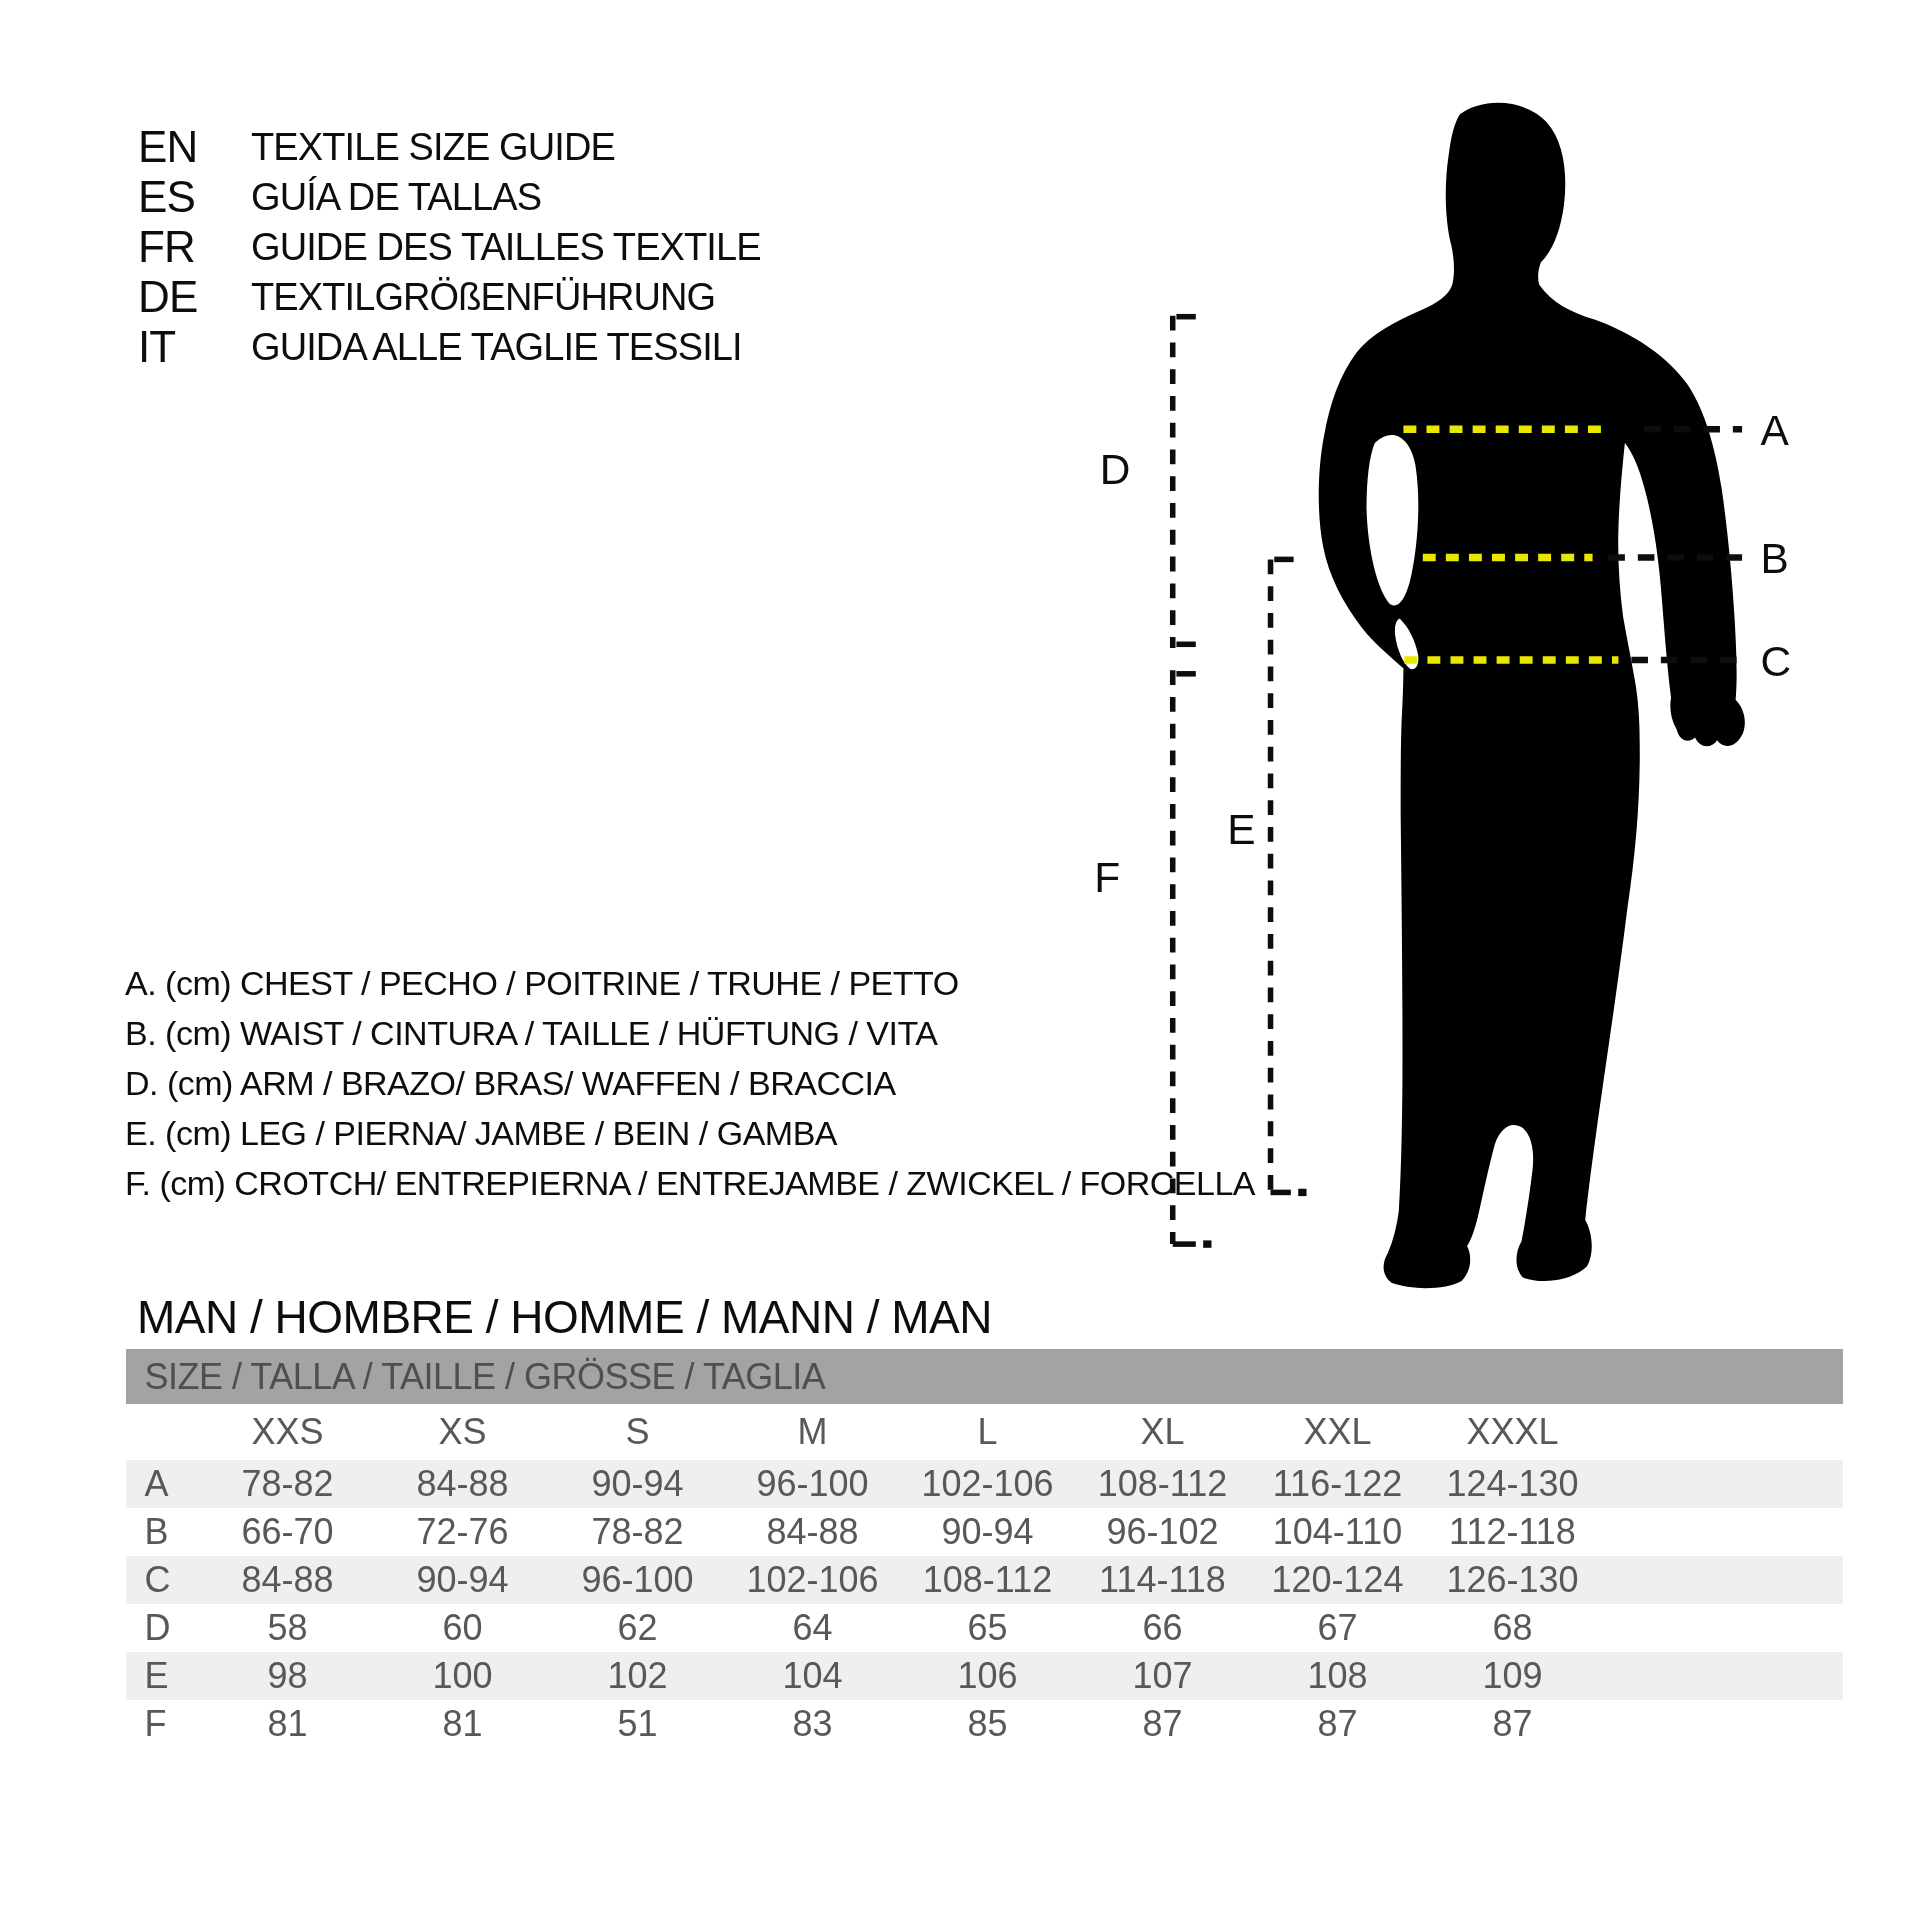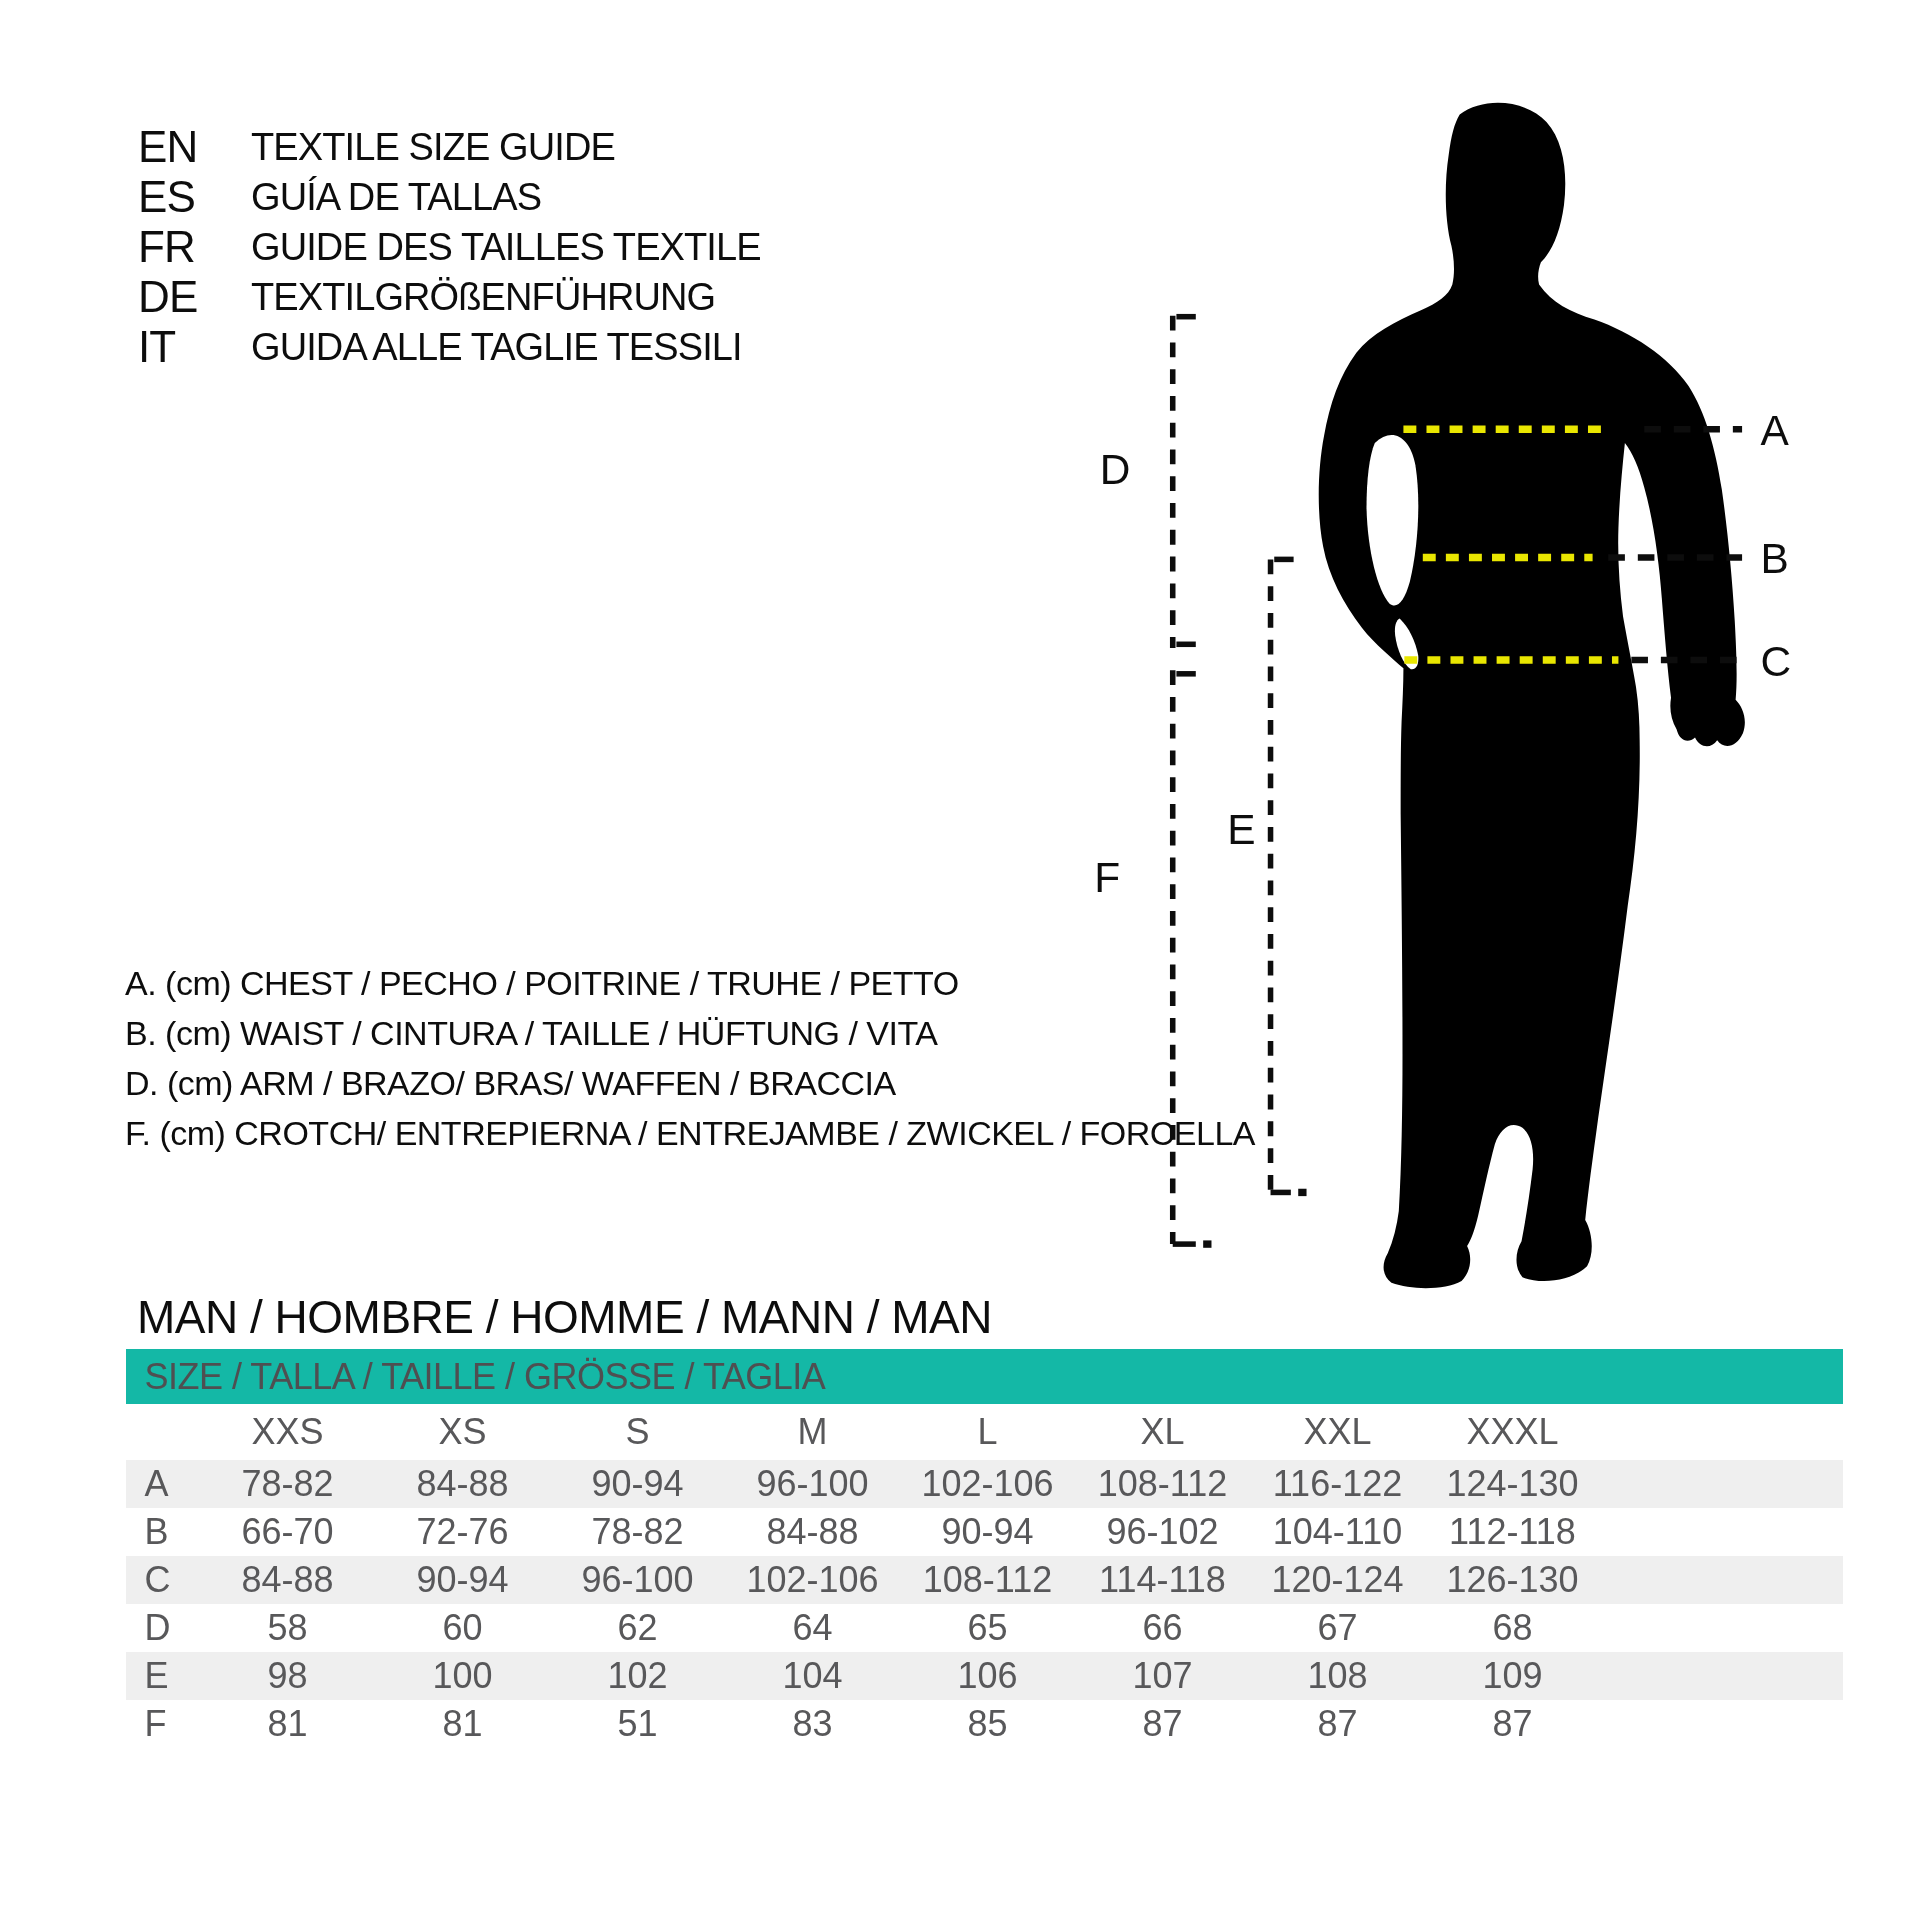--- a/index.html
+++ b/index.html
@@ -21,21 +21,21 @@
   .legend-row{height:50px;display:flex;align-items:center;font-size:34px;letter-spacing:-0.5px;white-space:nowrap;}
   
   .category{position:absolute;left:137px;top:1290px;font-size:46px;letter-spacing:-0.5px;}
   
   .figure{position:absolute;left:941px;top:74px;width:923px;height:1255px;}
   .figure svg{display:block;width:923px;height:1255px;}
   .measure-label{font-size:46px;fill:#0d0d0d;font-family:"Liberation Sans","DejaVu Sans",sans-serif;}
   
   .size-table{position:absolute;left:126px;top:1349px;width:1717px;font-size:36px;color:#58585a;}
   .st-header{
-    height:55px;background:#14b8a6;color:#4f4f51;
+    height:55px;background:#a3a3a3;color:#4f4f51;
     display:flex;align-items:center;padding-left:18.5px;box-sizing:border-box;
     letter-spacing:-0.5px;
   }
   .st-row{display:grid;grid-template-columns:74px repeat(8,175px) 1fr;height:48px;align-items:center;}
   .st-row.sizes{height:56px;}
   .st-row.shade{background:#efefef;}
   .st-cell{text-align:center;white-space:nowrap;}
   .st-label{text-align:left;padding-left:18.5px;}
 </style>
 </head>
@@ -161,20 +161,21 @@
     <text class="measure-label" x="172" y="444">D</text>
     <text class="measure-label" x="310" y="834">E</text>
     <text class="measure-label" x="166" y="886">F</text>
   </svg>
 </div>
 
 <div class="legend">
   <div class="legend-row">A. (cm) CHEST / PECHO / POITRINE / TRUHE / PETTO</div>
   <div class="legend-row">B. (cm) WAIST / CINTURA / TAILLE / HÜFTUNG / VITA</div>
   <div class="legend-row">D. (cm) ARM / BRAZO/ BRAS/ WAFFEN / BRACCIA</div>
+  <div class="legend-row">E. (cm) LEG / PIERNA/ JAMBE / BEIN / GAMBA</div>
   <div class="legend-row">F. (cm) CROTCH/ ENTREPIERNA / ENTREJAMBE / ZWICKEL / FORCELLA</div>
 </div>
 
 <div class="category">MAN / HOMBRE / HOMME / MANN / MAN</div>
 
 <div class="size-table">
   <div class="st-header">SIZE / TALLA / TAILLE / GRÖSSE / TAGLIA</div>
 
   <div class="st-row sizes">
     <div class="st-cell st-label"></div>

